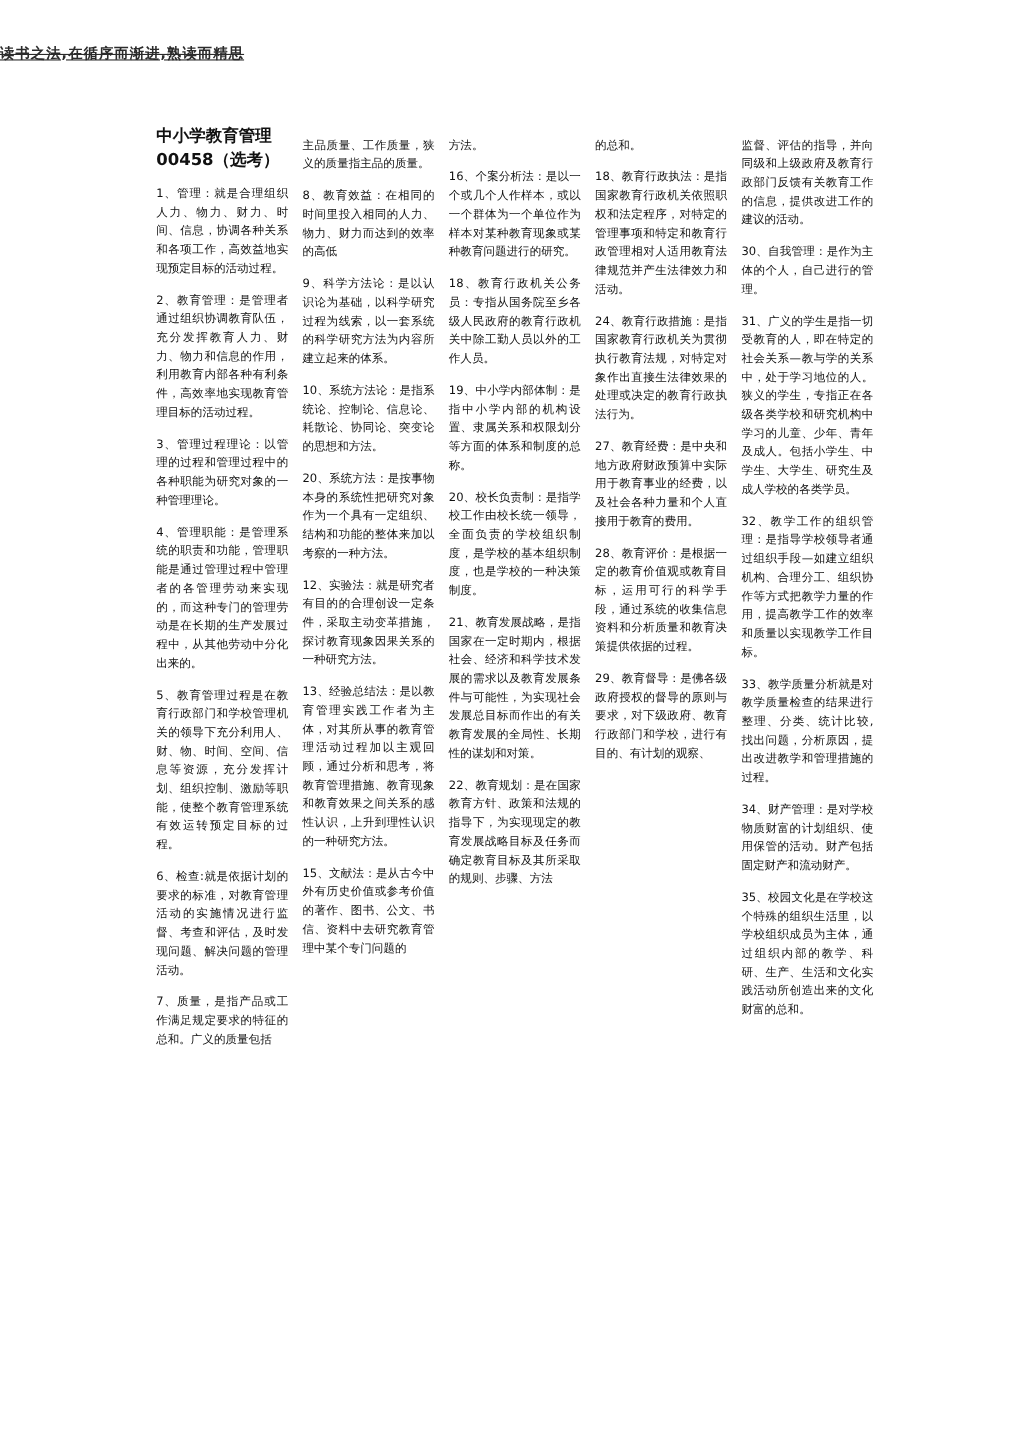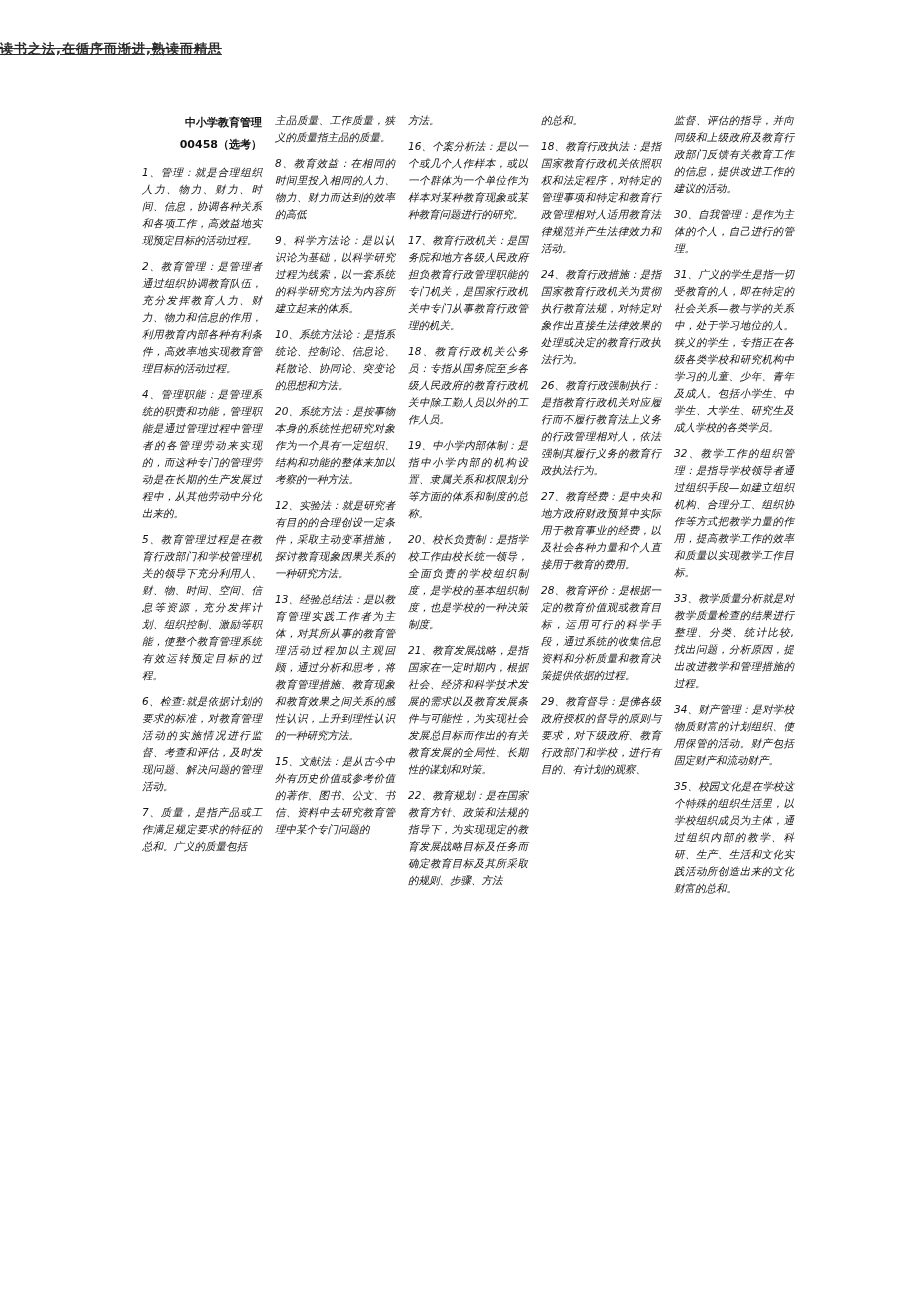--- a/index.html
+++ b/index.html
@@ -36,47 +36,47 @@
     align-items: flex-start;
   }
   .col {
     width: 120px;
     flex: 0 0 120px;
     font-size: 10.5px;
     line-height: 17px;
     text-align: justify;
   }
   .doc-title {
-    font-size: 11px;
+    font-size: 15px;
     font-weight: bold;
     line-height: 22px;
     margin: 0 0 8px 0;
-    text-align: right;
+    text-align: left;
   }
   .para {
-    margin: 0 0 9px 0;
+    margin: 12px 0 9px 0;
     text-align: justify;
     word-break: break-all;
-    font-style: italic;
   }
 </style>
 </head>
 <body>
 
 <div class="header-note">读书之法,在循序而渐进,熟读而精思</div>
 
 <div class="columns">
   <div class="col">
     <div class="doc-title">
       <span>中小学教育管理</span><br>
       <span>00458（选考）</span>
     </div>
     <div class="paras">
         <p class="para">1、管理：就是合理组织人力、物力、财力、时间、信息，协调各种关系和各项工作，高效益地实现预定目标的活动过程。</p>
         <p class="para">2、教育管理：是管理者通过组织协调教育队伍，充分发挥教育人力、财力、物力和信息的作用，利用教育内部各种有利条件，高效率地实现教育管理目标的活动过程。</p>
+        <p class="para">3、管理过程理论：以管理的过程和管理过程中的各种职能为研究对象的一种管理理论。</p>
         <p class="para">4、管理职能：是管理系统的职责和功能，管理职能是通过管理过程中管理者的各管理劳动来实现的，而这种专门的管理劳动是在长期的生产发展过程中，从其他劳动中分化出来的。</p>
         <p class="para">5、教育管理过程是在教育行政部门和学校管理机关的领导下充分利用人、财、物、时间、空间、信息等资源，充分发挥计划、组织控制、激励等职能，使整个教育管理系统有效运转预定目标的过程。</p>
         <p class="para">6、检查:就是依据计划的要求的标准，对教育管理活动的实施情况进行监督、考查和评估，及时发现问题、解决问题的管理活动。</p>
         <p class="para">7、质量，是指产品或工作满足规定要求的特征的总和。广义的质量包括</p>
       </div>
   </div>
   <div class="col">
     <div class="paras">
         <p class="para">主品质量、工作质量，狭义的质量指主品的质量。</p>
         <p class="para">8、教育效益：在相同的时间里投入相同的人力、物力、财力而达到的效率的高低</p>
@@ -85,34 +85,32 @@
         <p class="para">20、系统方法：是按事物本身的系统性把研究对象作为一个具有一定组织、结构和功能的整体来加以考察的一种方法。</p>
         <p class="para">12、实验法：就是研究者有目的的合理创设一定条件，采取主动变革措施，探讨教育现象因果关系的一种研究方法。</p>
         <p class="para">13、经验总结法：是以教育管理实践工作者为主体，对其所从事的教育管理活动过程加以主观回顾，通过分析和思考，将教育管理措施、教育现象和教育效果之间关系的感性认识，上升到理性认识的一种研究方法。</p>
         <p class="para">15、文献法：是从古今中外有历史价值或参考价值的著作、图书、公文、书信、资料中去研究教育管理中某个专门问题的</p>
       </div>
   </div>
   <div class="col">
     <div class="paras">
         <p class="para">方法。</p>
         <p class="para">16、个案分析法：是以一个或几个人作样本，或以一个群体为一个单位作为样本对某种教育现象或某种教育问题进行的研究。</p>
-        <p class="para">17、教育行政机关：是国务院和地方各级人民政府担负教育行政管理职能的专门机关，是国家行政机关中专门从事教育行政管理的机关。</p>
         <p class="para">18、教育行政机关公务员：专指从国务院至乡各级人民政府的教育行政机关中除工勤人员以外的工作人员。</p>
         <p class="para">19、中小学内部体制：是指中小学内部的机构设置、隶属关系和权限划分等方面的体系和制度的总称。</p>
         <p class="para">20、校长负责制：是指学校工作由校长统一领导，全面负责的学校组织制度，是学校的基本组织制度，也是学校的一种决策制度。</p>
         <p class="para">21、教育发展战略，是指国家在一定时期内，根据社会、经济和科学技术发展的需求以及教育发展条件与可能性，为实现社会发展总目标而作出的有关教育发展的全局性、长期性的谋划和对策。</p>
         <p class="para">22、教育规划：是在国家教育方针、政策和法规的指导下，为实现现定的教育发展战略目标及任务而确定教育目标及其所采取的规则、步骤、方法</p>
       </div>
   </div>
   <div class="col">
     <div class="paras">
         <p class="para">的总和。</p>
         <p class="para">18、教育行政执法：是指国家教育行政机关依照职权和法定程序，对特定的管理事项和特定和教育行政管理相对人适用教育法律规范并产生法律效力和活动。</p>
         <p class="para">24、教育行政措施：是指国家教育行政机关为贯彻执行教育法规，对特定对象作出直接生法律效果的处理或决定的教育行政执法行为。</p>
-        <p class="para">26、教育行政强制执行：是指教育行政机关对应履行而不履行教育法上义务的行政管理相对人，依法强制其履行义务的教育行政执法行为。</p>
         <p class="para">27、教育经费：是中央和地方政府财政预算中实际用于教育事业的经费，以及社会各种力量和个人直接用于教育的费用。</p>
         <p class="para">28、教育评价：是根据一定的教育价值观或教育目标，运用可行的科学手段，通过系统的收集信息资料和分析质量和教育决策提供依据的过程。</p>
         <p class="para">29、教育督导：是佛各级政府授权的督导的原则与要求，对下级政府、教育行政部门和学校，进行有目的、有计划的观察、</p>
       </div>
   </div>
   <div class="col">
     <div class="paras">
         <p class="para">监督、评估的指导，并向同级和上级政府及教育行政部门反馈有关教育工作的信息，提供改进工作的建议的活动。</p>
         <p class="para">30、自我管理：是作为主体的个人，自己进行的管理。</p>
         <p class="para">31、广义的学生是指一切受教育的人，即在特定的社会关系—教与学的关系中，处于学习地位的人。狭义的学生，专指正在各级各类学校和研究机构中学习的儿童、少年、青年及成人。包括小学生、中学生、大学生、研究生及成人学校的各类学员。</p>

